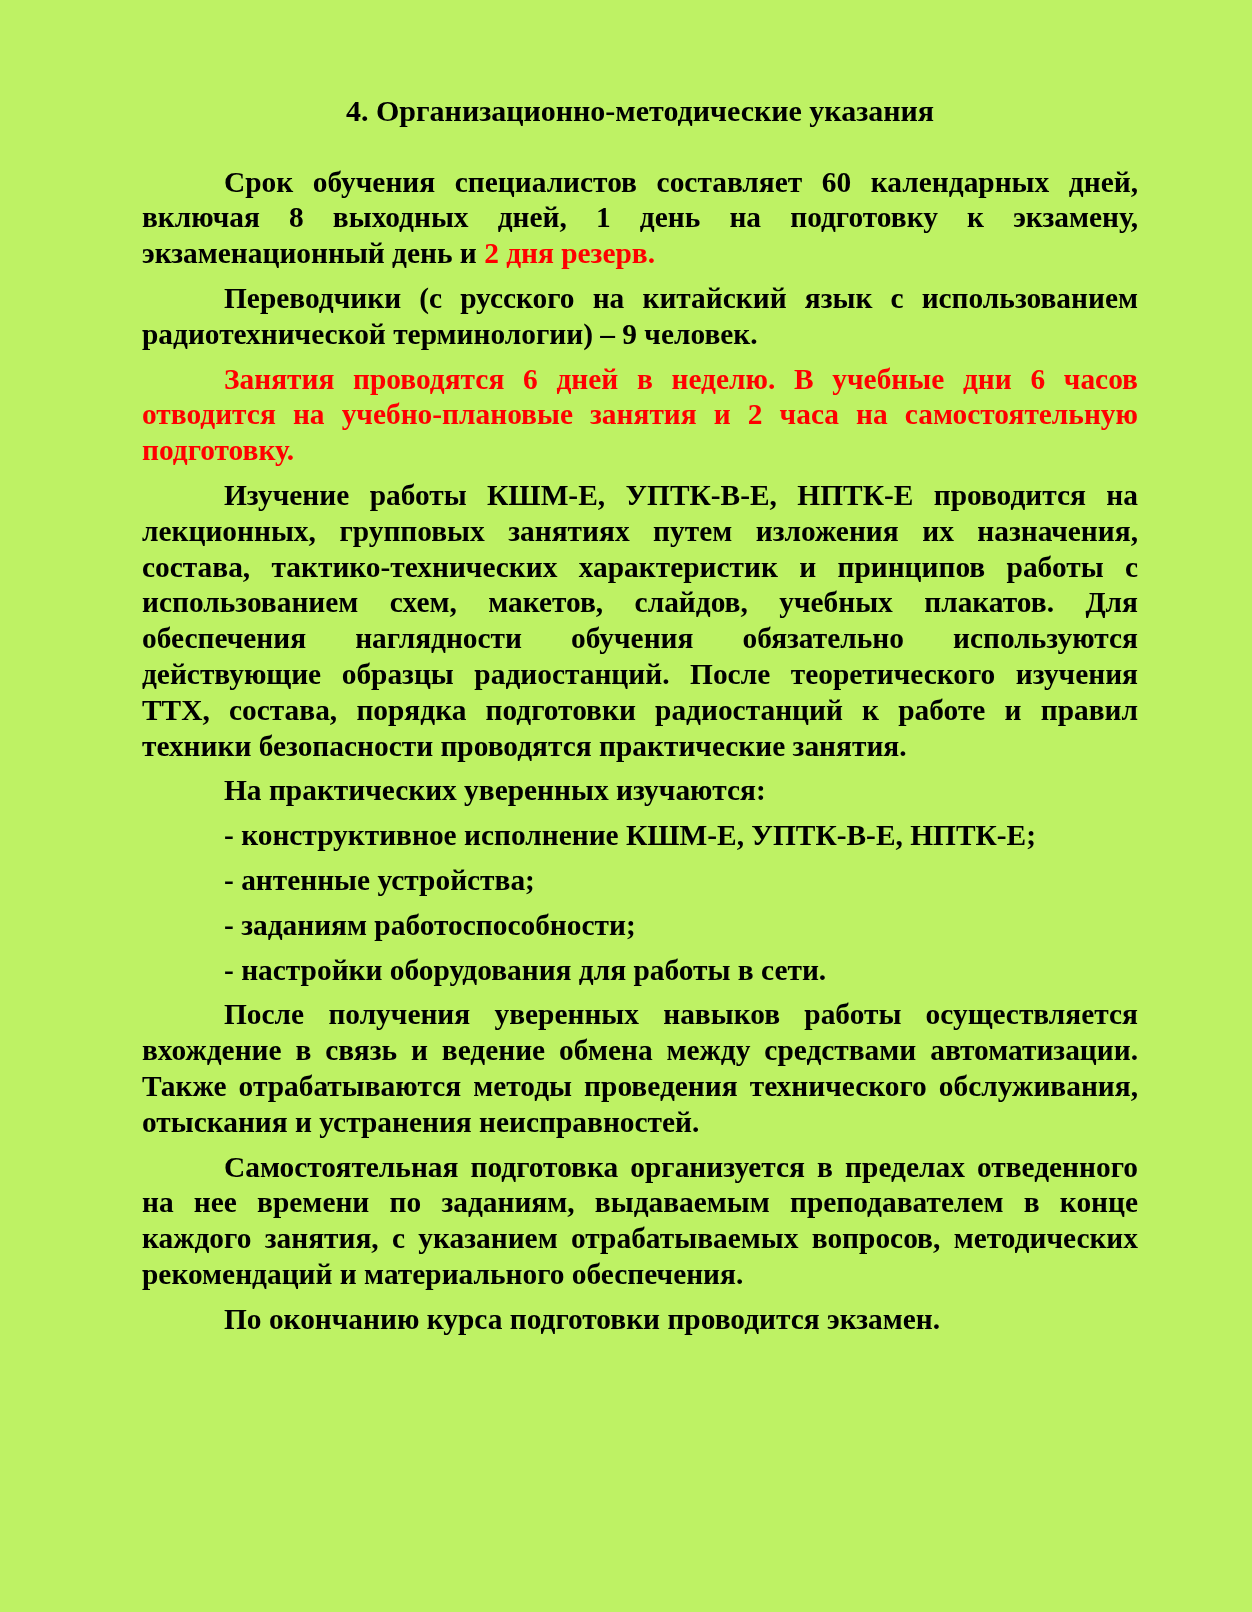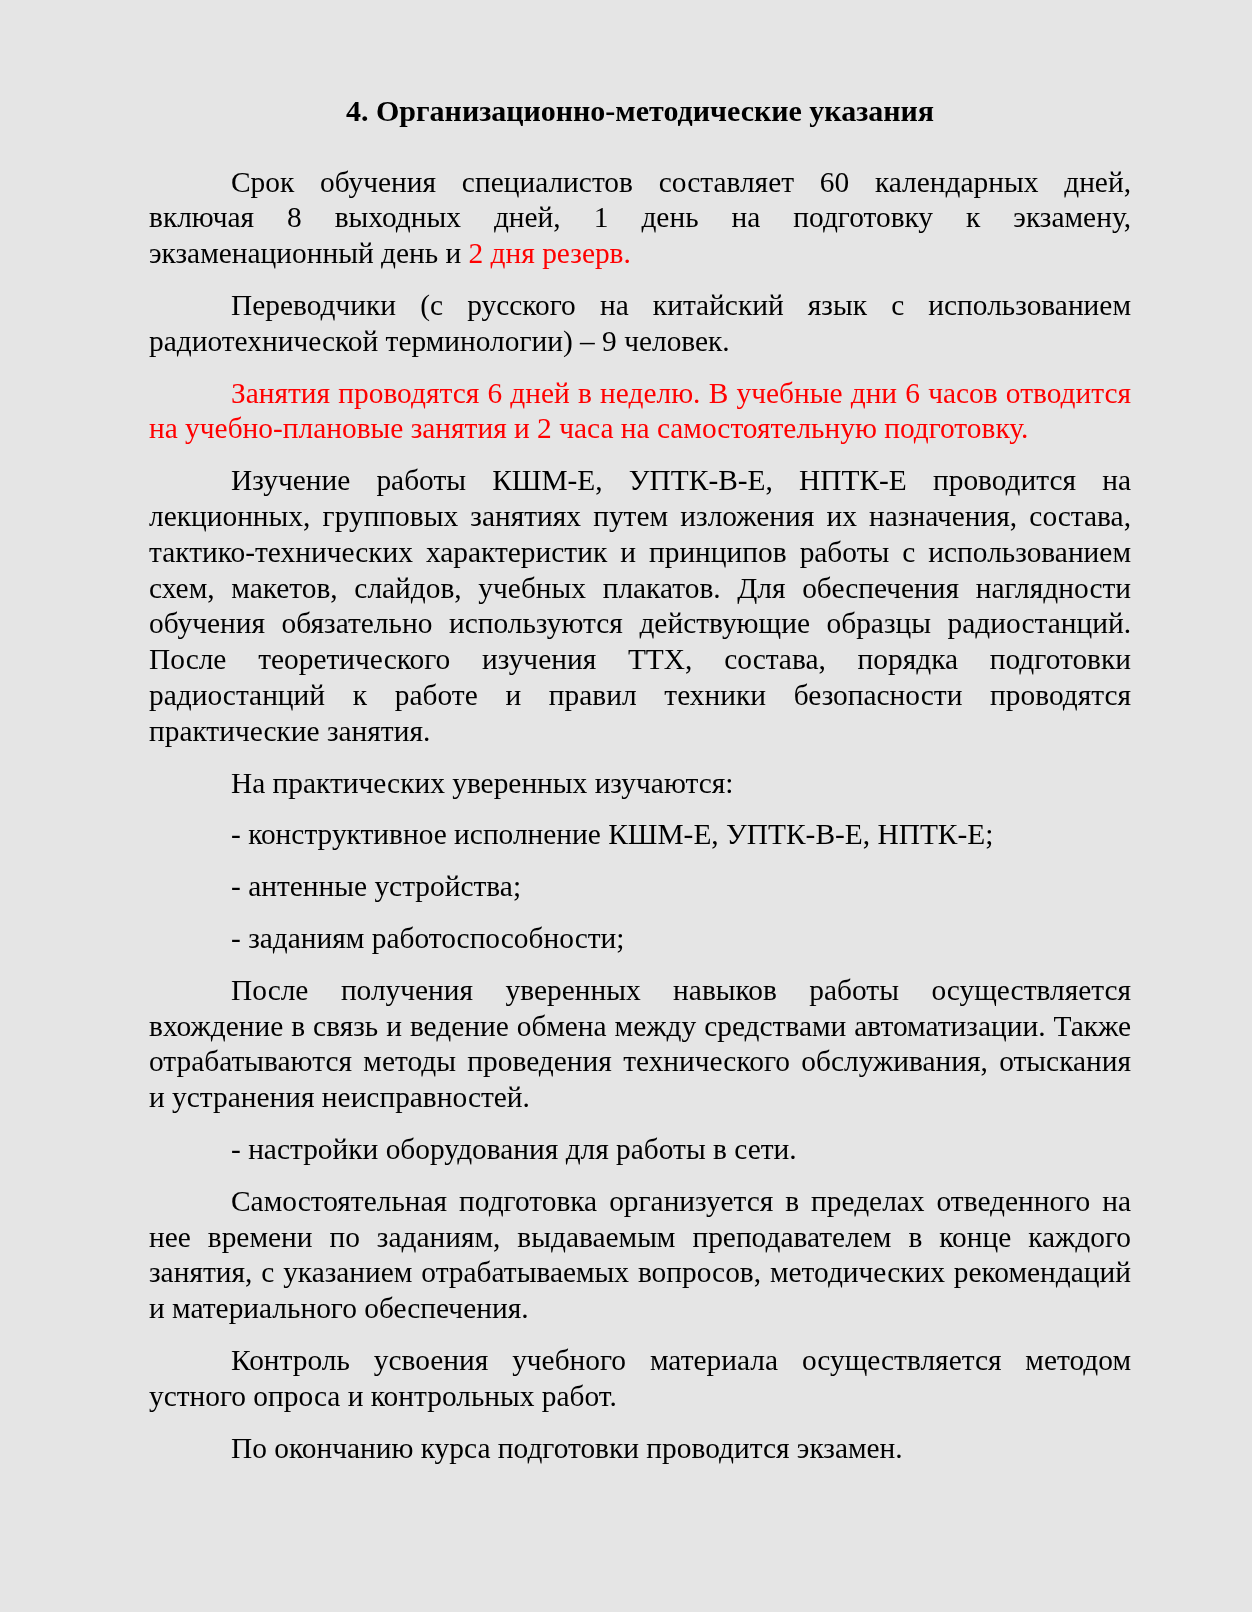--- a/index.html
+++ b/index.html
@@ -7,44 +7,45 @@
     width: 1252px;
     height: 1612px;
     background: #ffffff;
     position: relative;
     font-family: "Liberation Serif", "DejaVu Serif", serif;
     overflow: hidden;
   }
   .page {
     position: absolute;
     inset: 0;
-    background: #e5e5e5;
+    background: #bef264;
   }
   .content {
     position: absolute;
     left: 133px;
     top: 93px;
     width: 1014px;
     font-size: 29.4px;
     line-height: 35.8px;
     color: #000000;
   }
   h1.doc-title {
     font-size: 30px;
     font-weight: bold;
     text-align: center;
     margin: 0 0 35.8px 0;
     line-height: 35.8px;
     text-indent: 0;
   }
   p.para {
-    margin: 16px;
+    margin: 9px;
     padding: 0;
     text-indent: 82px;
     text-align: justify;
+    font-weight: bold;
   }
   .seg { color: inherit; }
   .seg[data-color="red"] { color: var(--accent-red, #ff0000); }
 </style>
 </head>
 <body>
 
 <div class="page">
   <div class="content">
 
@@ -63,24 +64,23 @@
     <p class="para"><span class="seg" data-color="black">На практических уверенных изучаются:</span></p>
 
     <p class="para"><span class="seg" data-color="black">- конструктивное исполнение КШМ-Е, УПТК-В-Е, НПТК-Е;</span></p>
 
     <p class="para"><span class="seg" data-color="black">- антенные устройства;</span></p>
 
 
 
     <p class="para"><span class="seg" data-color="black">- заданиям работоспособности;</span></p>
 
+    <p class="para"><span class="seg" data-color="black">- настройки оборудования для работы в сети.</span></p>
+
     <p class="para"><span class="seg" data-color="black">После получения уверенных навыков работы осуществляется вхождение в связь и ведение обмена между средствами автоматизации. Также отрабатываются методы проведения технического обслуживания, отыскания и устранения неисправностей.</span></p>
-
-    <p class="para"><span class="seg" data-color="black">- настройки оборудования для работы в сети.</span></p>
 
     <p class="para"><span class="seg" data-color="black">Самостоятельная подготовка организуется в пределах отведенного на нее времени по заданиям, выдаваемым преподавателем в конце каждого занятия, с указанием отрабатываемых вопросов, методических рекомендаций и материального обеспечения.</span></p>
 
-    <p class="para"><span class="seg" data-color="black">Контроль усвоения учебного материала осуществляется методом устного опроса и контрольных работ.</span></p>
 
     <p class="para"><span class="seg" data-color="black">По окончанию курса подготовки проводится экзамен.</span></p>
 
   </div>
 </div>
 
 </body></html>

